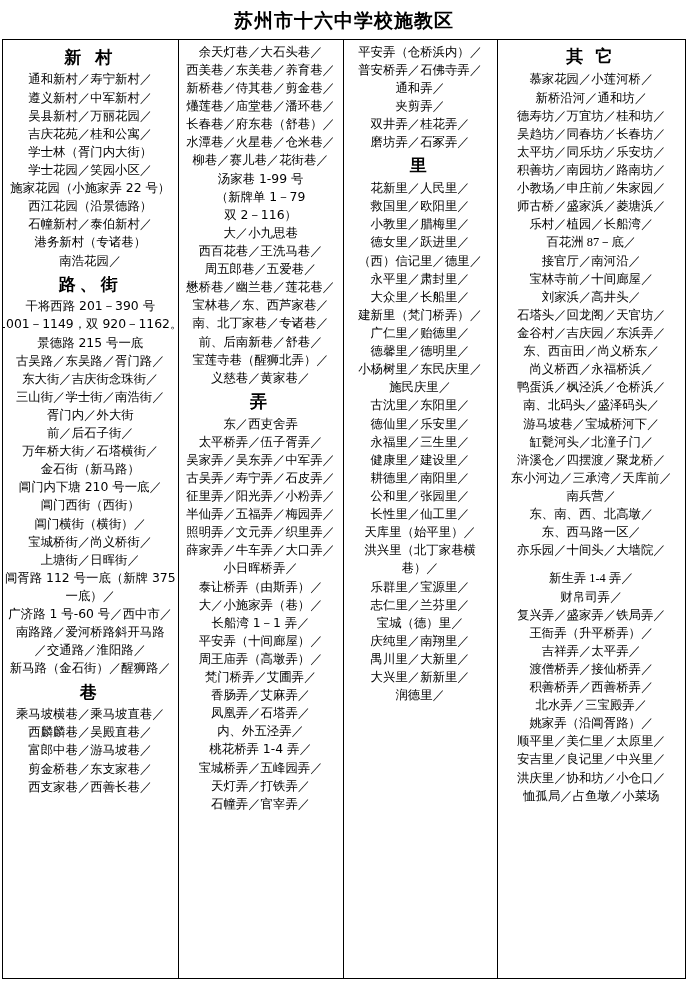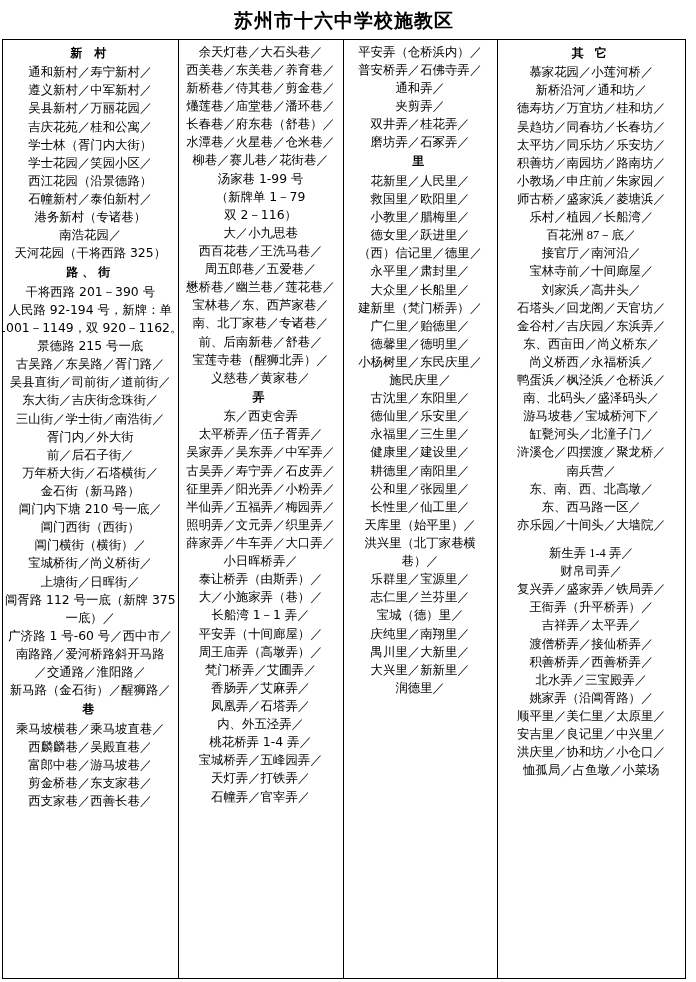--- a/index.html
+++ b/index.html
@@ -45,21 +45,21 @@
   }
   .col + .col {
     border-left: 1.2px solid #000;
   }
   .col-0 { width: 25.6%; }
   .col-1 { width: 24.2%; }
   .col-2 { width: 22.6%; }
   .col-3 { width: 27.6%; font-family: Liberation Serif, serif; }
 
   .sec-head {
-    font-size: 12px;
+    font-size: 17px;
     font-weight: bold;
     letter-spacing: 4px;
     text-align: center;
     margin: 2px 0 1px 0;
     line-height: 1.45;
   }
   .entry {
     font-size: 12.4px;
     line-height: 1.46;
     text-align: center;
@@ -75,33 +75,31 @@
   <div class="table-wrap">
 
     <div class="col col-0">
       <div class="sec-head">新 村</div>
       <div class="entry">通和新村／寿宁新村／</div>
       <div class="entry">遵义新村／中军新村／</div>
       <div class="entry">吴县新村／万丽花园／</div>
       <div class="entry">吉庆花苑／桂和公寓／</div>
       <div class="entry">学士林（胥门内大街）</div>
       <div class="entry">学士花园／笑园小区／</div>
+      <div class="entry">施家花园（小施家弄 22 号）</div>
       <div class="entry">西江花园（沿景德路）</div>
       <div class="entry">石幢新村／泰伯新村／</div>
       <div class="entry">港务新村（专诸巷）</div>
       <div class="entry">南浩花园／</div>
-      <div class="entry">天河花园（干将西路 325）</div>
 
       <div class="sec-head">路、街</div>
       <div class="entry">干将西路 201－390 号</div>
-      <div class="entry">人民路 92-194 号，新牌：单</div>
       <div class="entry">1001－1149，双 920－1162。</div>
       <div class="entry">景德路 215 号一底</div>
       <div class="entry">古吴路／东吴路／胥门路／</div>
-      <div class="entry">吴县直街／司前街／道前街／</div>
       <div class="entry">东大街／吉庆街念珠街／</div>
       <div class="entry">三山街／学士街／南浩街／</div>
       <div class="entry">胥门内／外大街</div>
       <div class="entry">前／后石子街／</div>
       <div class="entry">万年桥大街／石塔横街／</div>
       <div class="entry">金石街（新马路）</div>
       <div class="entry">阊门内下塘 210 号一底／</div>
       <div class="entry">阊门西街（西街）</div>
       <div class="entry">阊门横街（横街）／</div>
       <div class="entry">宝城桥街／尚义桥街／</div>
@@ -225,20 +223,21 @@
       <div class="entry">刘家浜／高井头／</div>
       <div class="entry">石塔头／回龙阁／天官坊／</div>
       <div class="entry">金谷村／吉庆园／东浜弄／</div>
       <div class="entry">东、西亩田／尚义桥东／</div>
       <div class="entry">尚义桥西／永福桥浜／</div>
       <div class="entry">鸭蛋浜／枫泾浜／仓桥浜／</div>
       <div class="entry">南、北码头／盛泽码头／</div>
       <div class="entry">游马坡巷／宝城桥河下／</div>
       <div class="entry">缸甏河头／北潼子门／</div>
       <div class="entry">浒溪仓／四摆渡／聚龙桥／</div>
+      <div class="entry">东小河边／三承湾／天库前／</div>
       <div class="entry">南兵营／</div>
       <div class="entry">东、南、西、北高墩／</div>
       <div class="entry">东、西马路一区／</div>
       <div class="entry">亦乐园／十间头／大墙院／</div>
 
       <div class="spacer-m"></div>
       <div class="entry">新生弄 1-4 弄／</div>
       <div class="entry">财帛司弄／</div>
       <div class="entry">复兴弄／盛家弄／铁局弄／</div>
       <div class="entry">王衙弄（升平桥弄）／</div>

